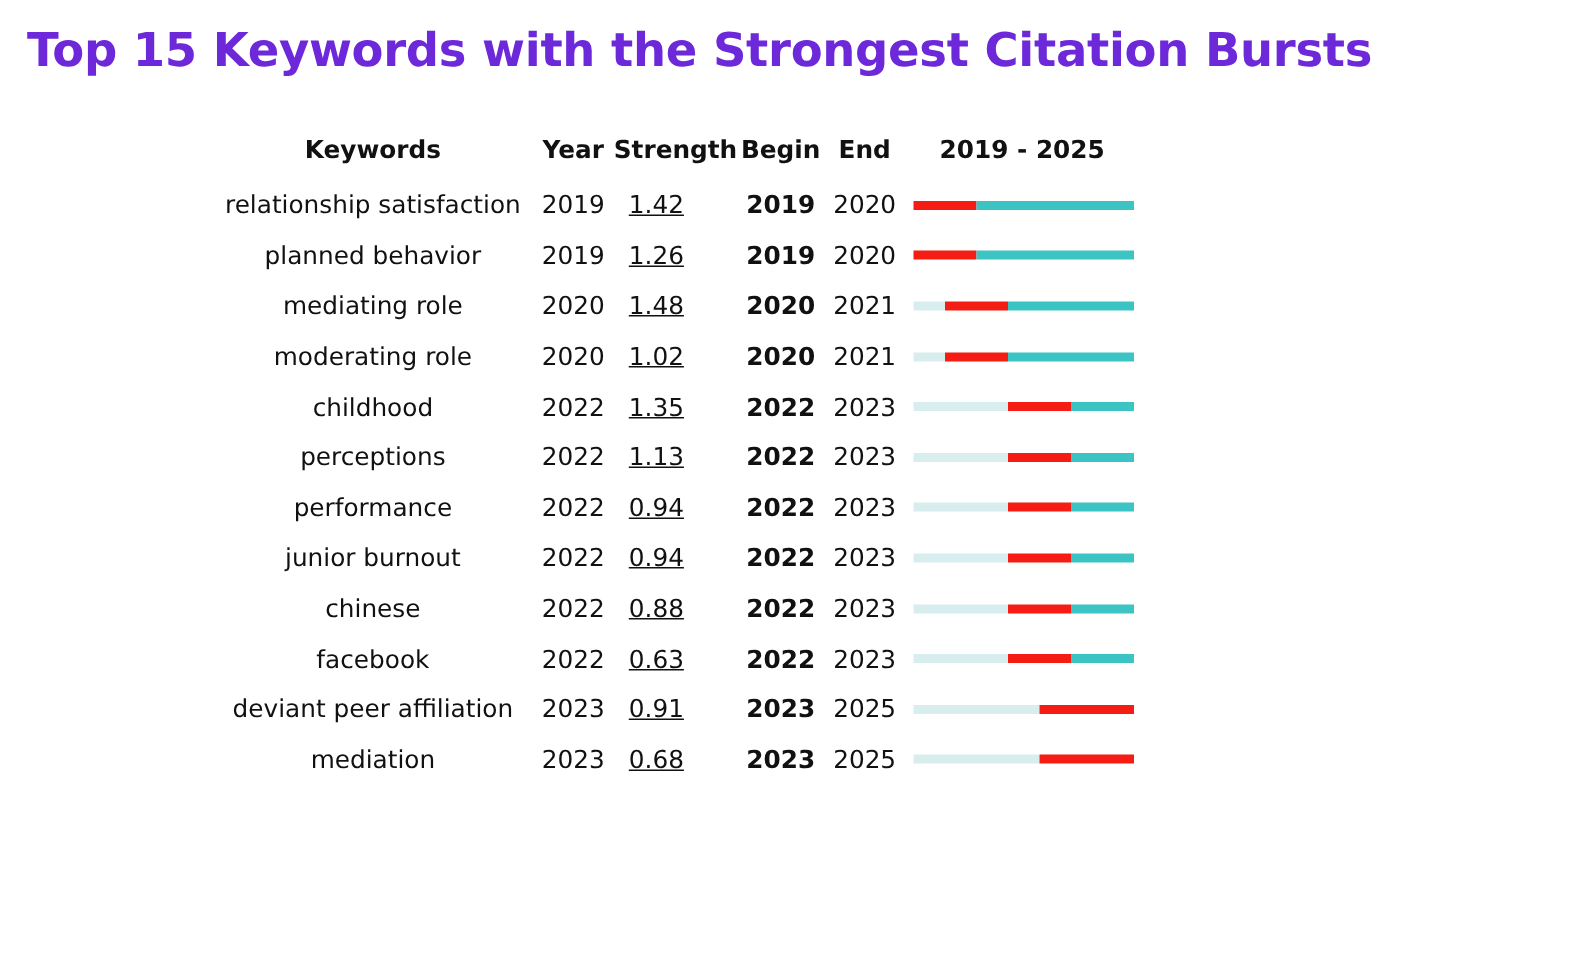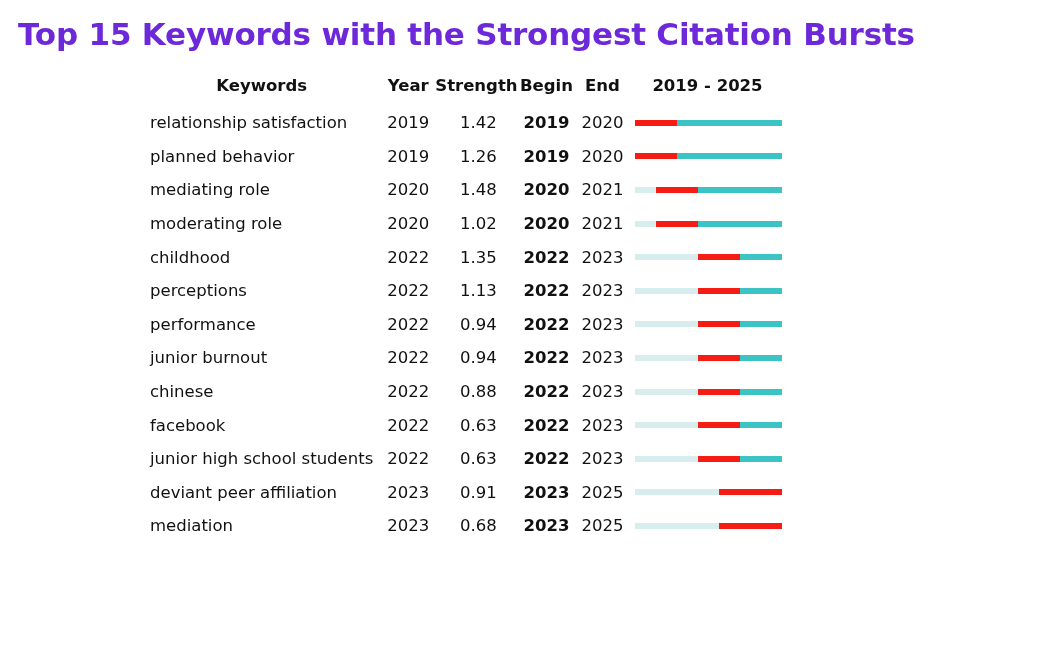--- a/index.html
+++ b/index.html
@@ -19,51 +19,52 @@
     font-size: 31px;
     font-weight: bold;
     letter-spacing: -0.2px;
     padding: 16px 0 0 18px;
     color: #6d28d9;
     white-space: nowrap;
   }
   #burst-table {
     position: absolute;
     left: 150px;
-    top: 76px;
+    top: 90px;
     border-collapse: collapse;
   }
   #burst-table th {
     font-size: 16.5px;
     font-weight: bold;
     color: #111111;
     padding: 0 0 11px 0;
     text-align: center;
     white-space: nowrap;
   }
   #burst-table td {
     font-size: 16.5px;
     color: #111111;
     padding: 0;
     height: 33.6px;
     vertical-align: middle;
     white-space: nowrap;
   }
   .col-keyword {
-    text-align: left;
+    text-align: center;
     padding-right: 8px !important;
   }
   .th-keyword { text-align: center !important; padding-right: 8px !important; }
   .col-year {
     text-align: center;
     padding: 0 6px !important;
   }
   .col-strength {
-    text-align: center;
+    text-align: left;
     padding: 0 6px 0 10px !important;
+    text-decoration: underline;
   }
   .col-begin {
     text-align: center;
     font-weight: bold;
     padding: 0 6px !important;
   }
   .col-end {
     text-align: center;
     padding: 0 6px 0 6px !important;
   }
@@ -234,34 +235,20 @@
         <td class="col-end">2023</td>
         <td class="col-bar">
           <div class="bar-track">
             <div class="seg seg-pre" style="left: 0%; width: 42.8571%;"></div>
             <div class="seg seg-burst" style="left: 42.8571%; width: 28.5714%; background: rgb(244, 28, 19);"></div>
             <div class="seg seg-post" style="left: 71.4286%; width: 28.5714%; background: rgb(60, 195, 195);"></div>
           </div>
         </td>
       </tr>
       <tr>
-        <td class="col-keyword">junior high school students</td>
-        <td class="col-year">2022</td>
-        <td class="col-strength">0.63</td>
-        <td class="col-begin">2022</td>
-        <td class="col-end">2023</td>
-        <td class="col-bar">
-          <div class="bar-track">
-            <div class="seg seg-pre" style="left: 0%; width: 42.8571%;"></div>
-            <div class="seg seg-burst" style="left: 42.8571%; width: 28.5714%; background: rgb(244, 28, 19);"></div>
-            <div class="seg seg-post" style="left: 71.4286%; width: 28.5714%; background: rgb(60, 195, 195);"></div>
-          </div>
-        </td>
-      </tr>
-      <tr>
         <td class="col-keyword">deviant peer affiliation</td>
         <td class="col-year">2023</td>
         <td class="col-strength">0.91</td>
         <td class="col-begin">2023</td>
         <td class="col-end">2025</td>
         <td class="col-bar">
           <div class="bar-track">
             <div class="seg seg-pre" style="left: 0%; width: 57.1429%;"></div>
             <div class="seg seg-burst" style="left: 57.1429%; width: 42.8571%; background: rgb(244, 28, 19);"></div>
           </div>

